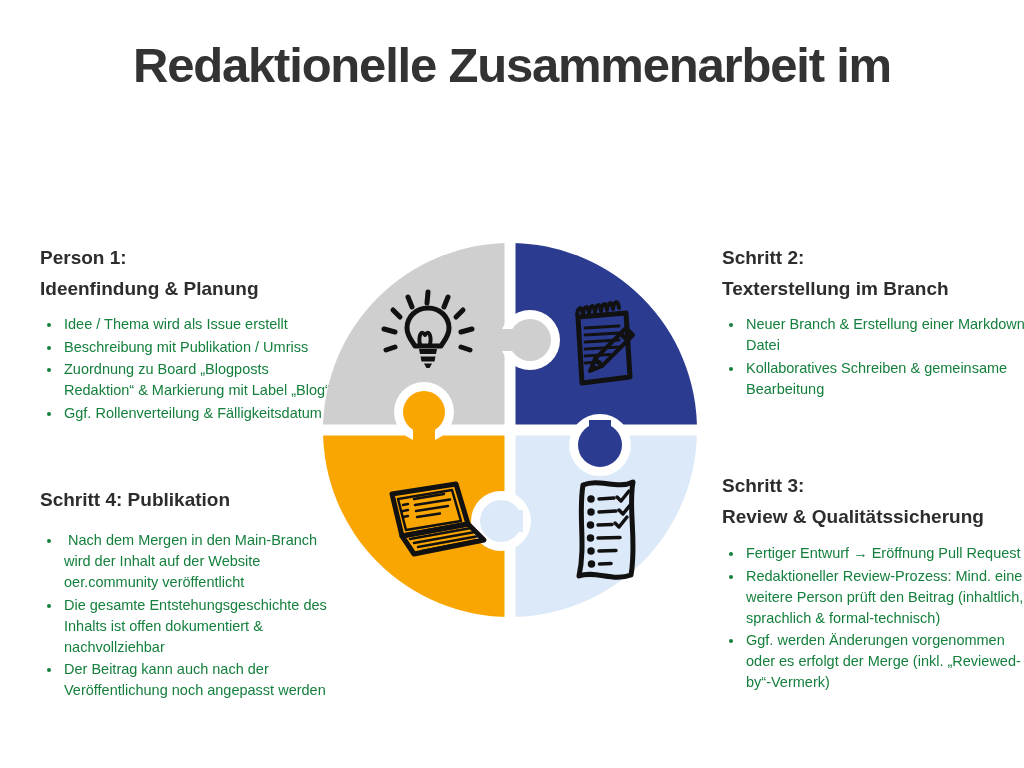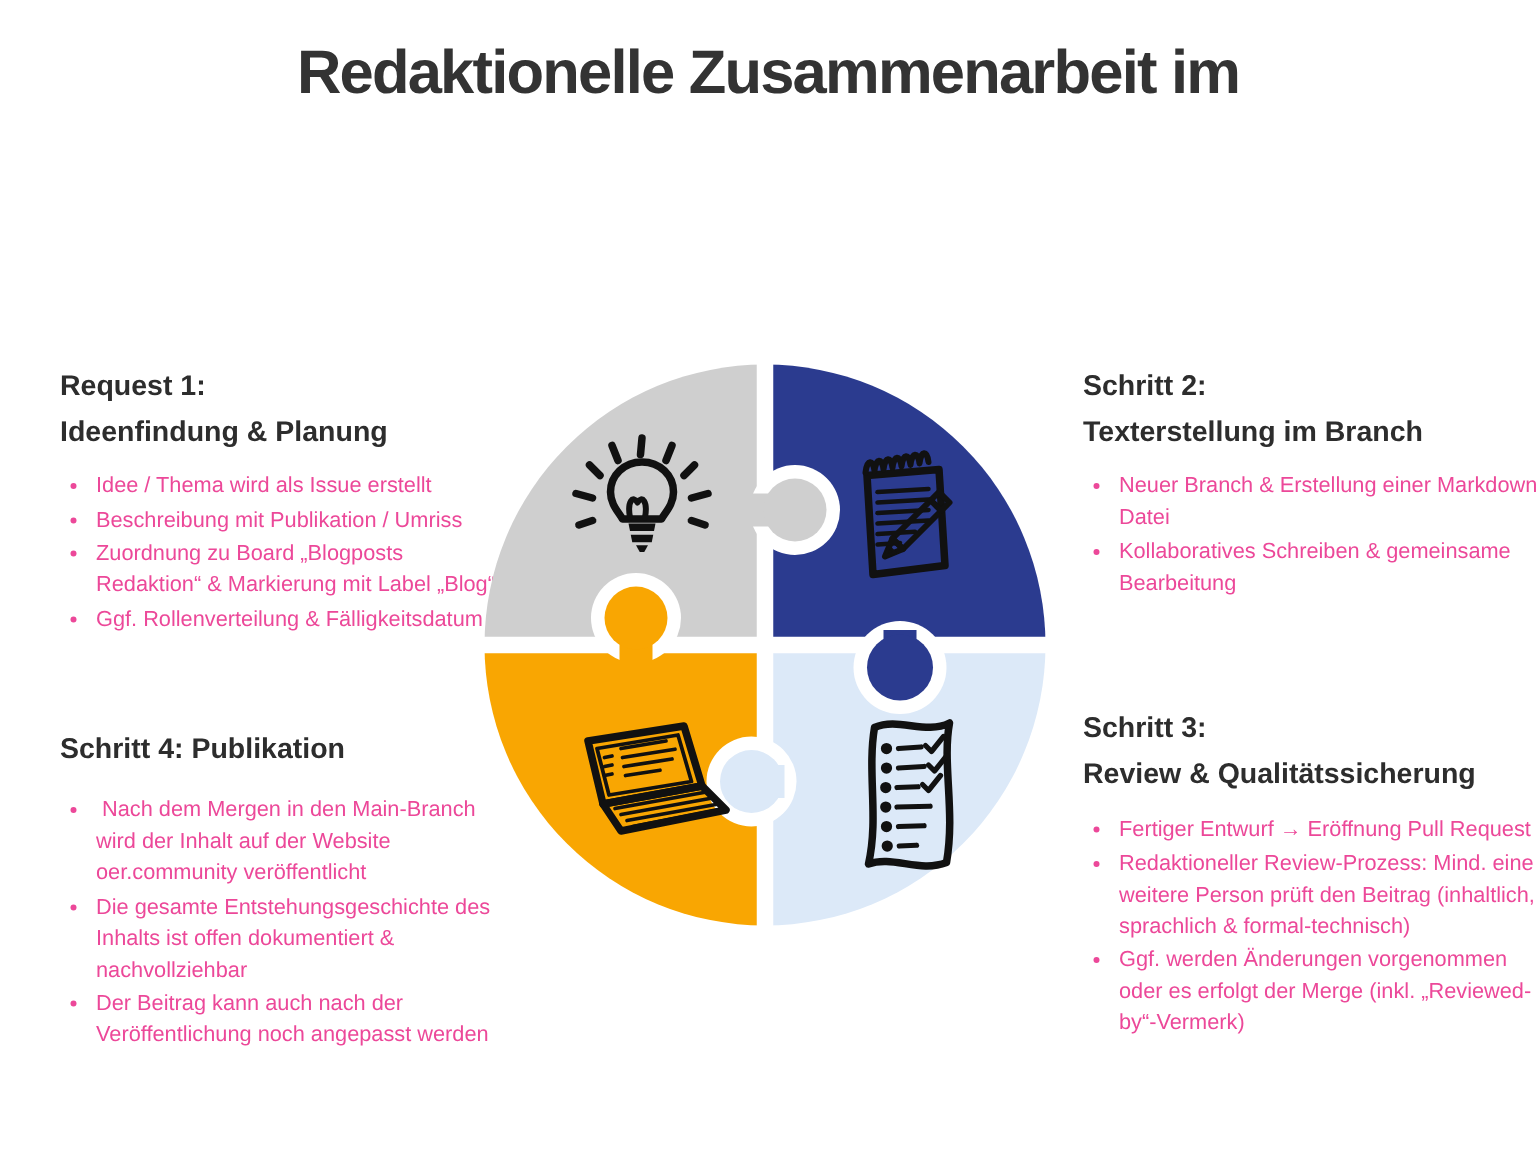--- a/index.html
+++ b/index.html
@@ -3,53 +3,53 @@
 <meta charset="utf-8">
 <style>
   html,body{margin:0;padding:0;}
   body{
     width:1024px;height:768px;position:relative;overflow:hidden;
     background:#ffffff;
     font-family:"Liberation Sans", sans-serif;
     color:#3a3a3a;
   }
   .title{
-    position:absolute;top:15px;left:0;width:1024px;
+    position:absolute;top:32px;left:0;width:1024px;
     text-align:center;font-weight:700;color:#333333;
-    font-size:41px;line-height:66px;letter-spacing:-1.2px;
+    font-size:49px;line-height:66px;letter-spacing:-1.2px;
   }
   .step{position:absolute;}
   .step h2{
     margin:0;font-size:19px;line-height:31px;font-weight:700;color:#2d2d2d;
   }
   .step h2 span{display:block;}
   .step ul{
     margin:10px 0 0 0;padding:0 0 0 22px;
-    font-size:14.5px;line-height:21px;color:#ec4899;
+    font-size:14.5px;line-height:21px;color:#15803d;
   }
   .step ul li{margin:0 0 1.5px 0;padding-left:2px;}
   #step1{left:40px;top:242px;width:292px;}
   #step2{left:722px;top:242px;width:310px;}
   #step3{left:722px;top:470px;width:306px;}
   #step3 ul{margin-top:11px;}
   #step4{left:40px;top:484px;width:298px;}
   #step4 ul{margin-top:15px;}
   .puzzle{position:absolute;left:320px;top:240px;width:380px;height:380px;}
   .hand{stroke:#111;stroke-linecap:round;stroke-linejoin:round;fill:none;}
 </style>
 </head>
 <body>
 
 <div class="title">
   <div>Redaktionelle Zusammenarbeit im</div>
 </div>
 
 <div class="step" id="step1">
   <h2>
-    <span>Request 1:</span>
+    <span>Person 1:</span>
     <span>Ideenfindung &amp; Planung</span>
   </h2>
   <ul>
     <li>Idee / Thema wird als Issue erstellt</li>
     <li>Beschreibung mit Publikation / Umriss</li>
     <li>Zuordnung zu Board „Blogposts Redaktion“ &amp; Markierung mit Label „Blog“</li>
     <li>Ggf. Rollenverteilung &amp; Fälligkeitsdatum</li>
   </ul>
 </div>
 

